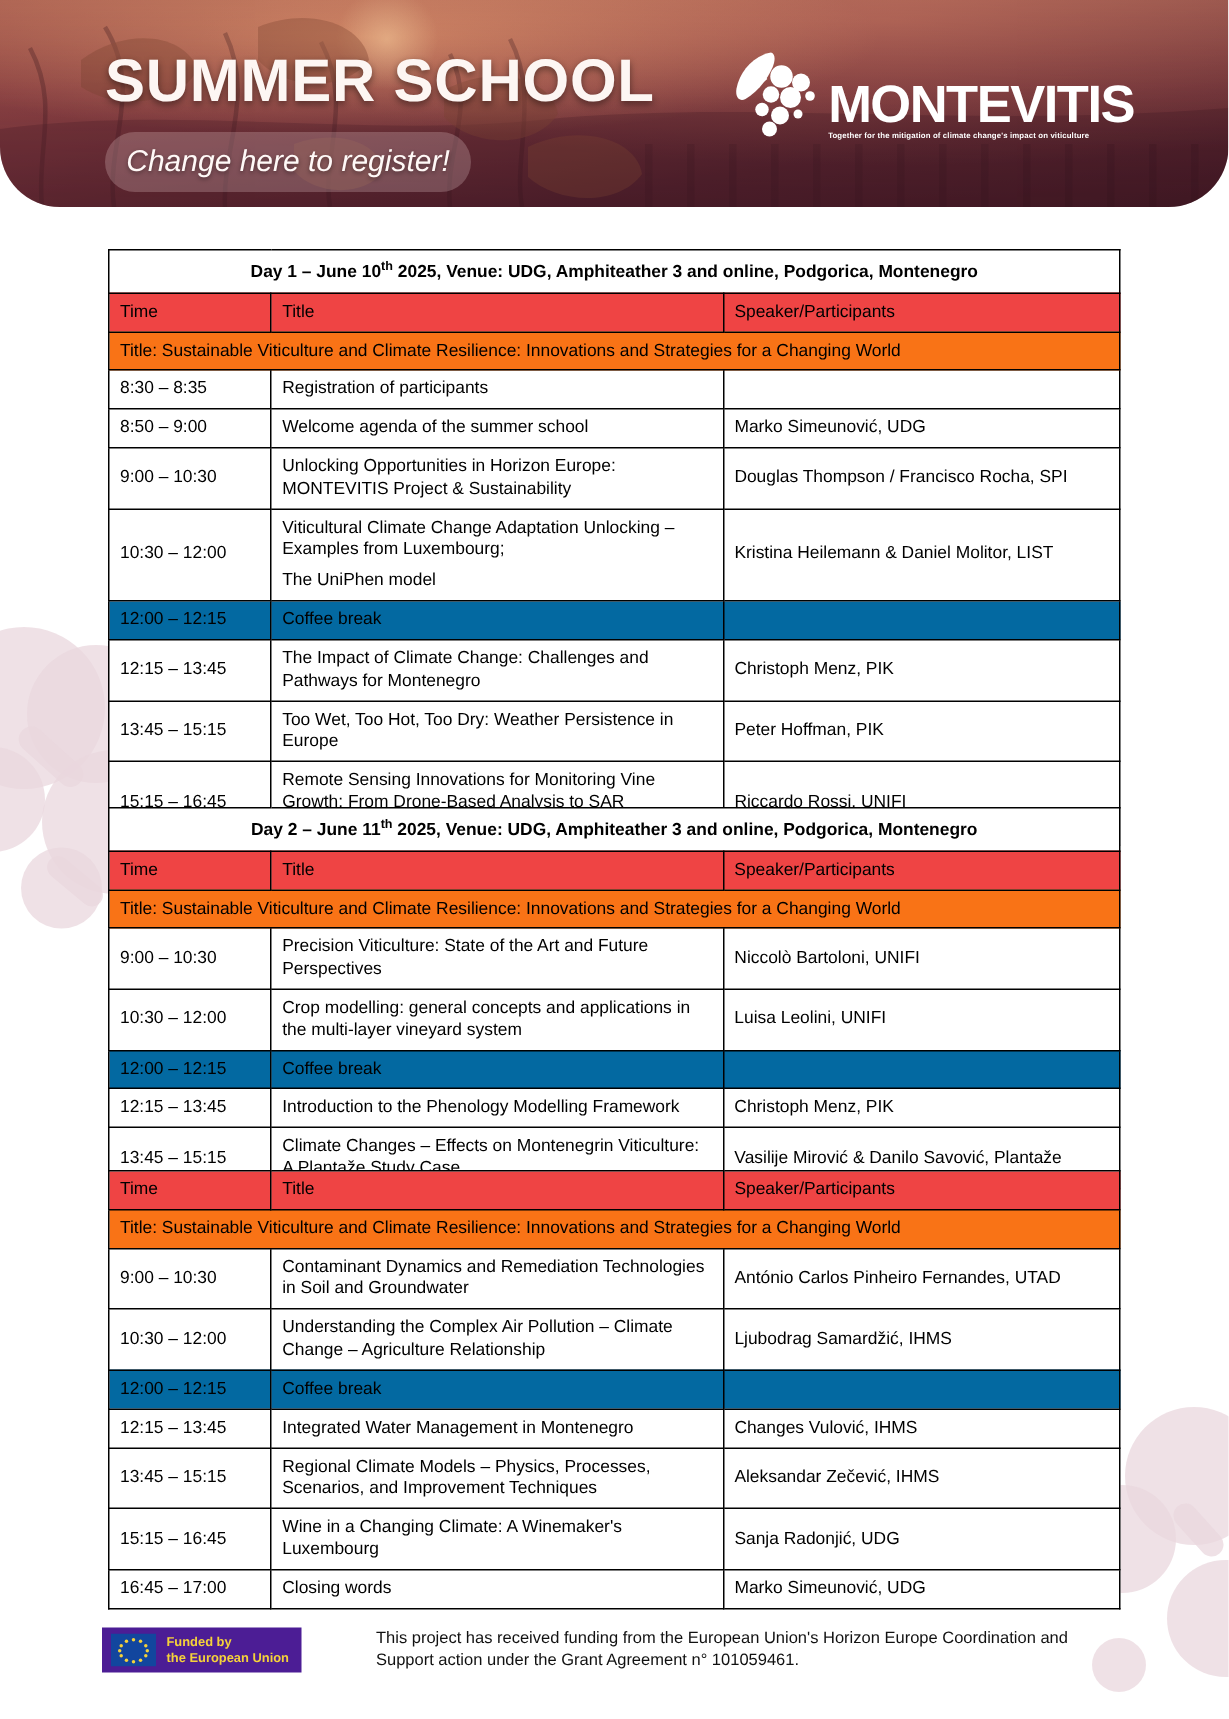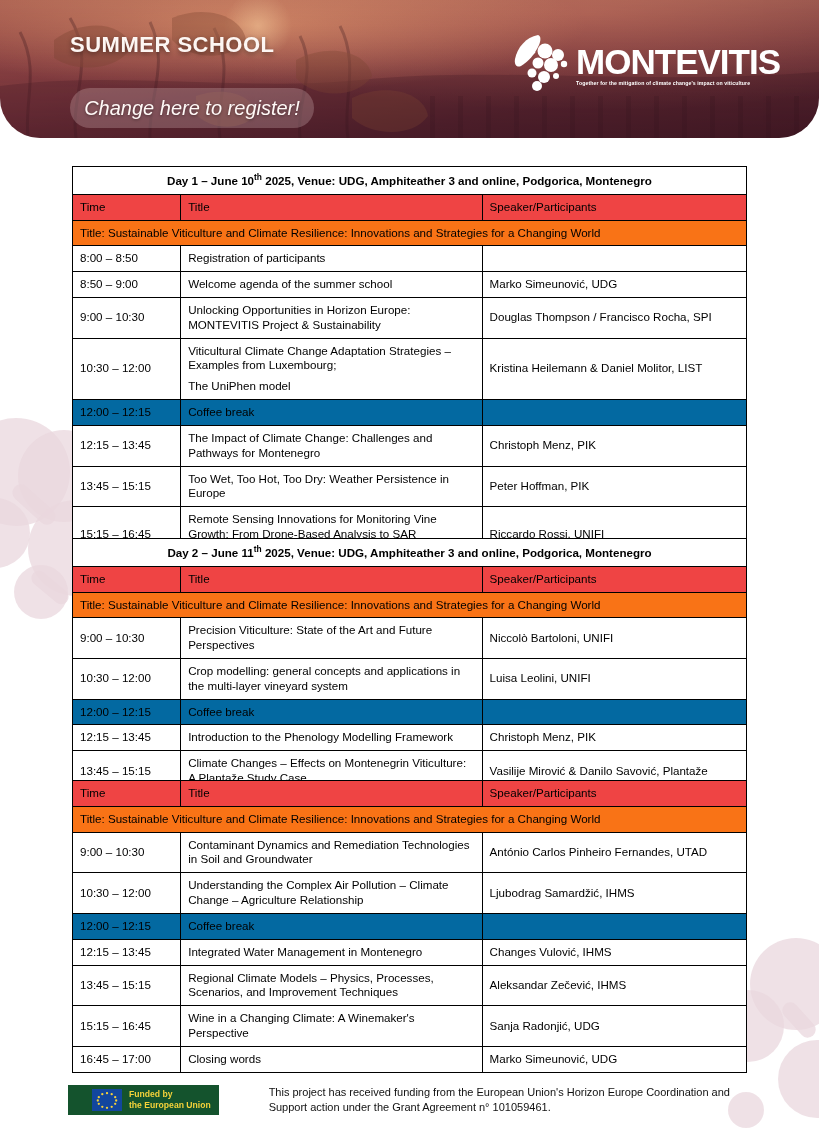--- a/index.html
+++ b/index.html
@@ -22,36 +22,36 @@
     border-bottom-left-radius:40px;border-bottom-right-radius:40px;
     overflow:hidden;z-index:3;
     background:
       radial-gradient(ellipse at 30% 18%, rgba(255,180,120,.55) 0%, rgba(255,160,110,0) 42%),
       radial-gradient(ellipse at 72% 10%, rgba(210,120,95,.45) 0%, rgba(210,120,95,0) 55%),
       linear-gradient(170deg,#8d4340 0%,#73323a 38%,#50202c 72%,#411924 100%);
   }
   .banner .vines{position:absolute;inset:0;opacity:.55;}
   .banner-title{
     position:absolute;left:70px;top:32px;
-    color:#fdf6f3;font-size:22px;font-weight:bold;
+    color:#fdf6f3;font-size:40px;font-weight:bold;
     letter-spacing:.5px;
     text-shadow:0 2px 5px rgba(0,0,0,.45);
     font-family:"Liberation Sans", sans-serif;
   }
   .register-btn{
     position:absolute;left:70px;top:88px;
     width:244px;height:40px;border-radius:22px;
     background:rgba(255,232,232,.22);
     border:0;cursor:pointer;
     display:flex;align-items:center;justify-content:center;
     color:#fff9f7;font-size:20px;font-style:italic;
     font-family:"Liberation Sans", sans-serif;
     text-shadow:0 1px 3px rgba(0,0,0,.4);
   }
-  .logo-wrap{position:absolute;right:39px;top:32px;display:flex;align-items:center;}
+  .logo-wrap{position:absolute;right:63px;top:32px;display:flex;align-items:flex-end;}
   .logo-mark{width:66px;height:62px;}
   .logo-text{margin-left:2px;padding-top:6px;}
   .logo-word{
     color:#ffffff;font-size:35px;font-weight:bold;letter-spacing:-1px;
     line-height:.9;font-family:"Liberation Sans", sans-serif;
   }
   .logo-tag{
     color:#ffffff;font-size:5.2px;font-weight:bold;letter-spacing:.1px;
     margin-top:3px;font-family:"Liberation Sans", sans-serif;
   }
@@ -82,21 +82,21 @@
   td.sessiontitle{
     background:#f97316;color:#ffffff;font-size:11.6px;padding:4px 7px;
   }
   tr.break td{background:#0369a1;}
   .col-time{width:108px;}
   .col-title{width:301px;}
   .col-speaker{width:264px;}
 
   
   .footer{position:absolute;left:0;top:1085px;width:819px;z-index:2;display:flex;align-items:flex-start;}
-  .eu-badge{margin-left:68px;display:flex;align-items:center;background:#14532d;padding:4px 8px 4px 24px;height:30px;box-sizing:border-box;}
+  .eu-badge{margin-left:68px;display:flex;align-items:center;background:#4c1d95;padding:4px 8px 4px 6px;height:30px;box-sizing:border-box;}
   .eu-stars{width:30px;height:22px;}
   .eu-label{margin-left:7px;color:#f5d23a;font-size:8.6px;font-weight:bold;line-height:1.25;font-family:"Liberation Sans", sans-serif;}
   .fund-text{margin-left:50px;font-size:11px;color:#111;line-height:1.35;max-width:470px;font-family:"Liberation Sans", sans-serif;}
 </style>
 </head>
 <body>
 
 <div class="bg-deco">
   <div class="blob" style="left:-38px;top:418px;width:108px;height:108px;"></div>
   <div class="blob" style="left:18px;top:430px;width:92px;height:92px;"></div>
@@ -204,37 +204,37 @@
         </tr>
         <tr>
           <td class="colhead">Time</td>
           <td class="colhead">Title</td>
           <td class="colhead">Speaker/Participants</td>
         </tr>
         <tr>
           <td class="sessiontitle" colspan="3">Title: Sustainable Viticulture and Climate Resilience: Innovations and Strategies for a Changing World</td>
         </tr>
         <tr>
-          <td>8:00 – 8:50</td>
+          <td>8:30 – 8:35</td>
           <td><span>Registration of participants</span></td>
           <td></td>
         </tr>
         <tr>
           <td>8:50 – 9:00</td>
           <td><span>Welcome agenda of the summer school</span></td>
           <td>Marko Simeunović, UDG</td>
         </tr>
         <tr>
           <td>9:00 – 10:30</td>
           <td><span>Unlocking Opportunities in Horizon Europe: MONTEVITIS Project &amp; Sustainability</span></td>
           <td>Douglas Thompson / Francisco Rocha, SPI</td>
         </tr>
         <tr>
           <td>10:30 – 12:00</td>
-          <td><span>Viticultural Climate Change Adaptation Strategies – Examples from Luxembourg;</span><div style="height:6px"></div><span>The UniPhen model</span></td>
+          <td><span>Viticultural Climate Change Adaptation Unlocking – Examples from Luxembourg;</span><div style="height:6px"></div><span>The UniPhen model</span></td>
           <td>Kristina Heilemann &amp; Daniel Molitor, LIST</td>
         </tr>
         <tr class="break">
           <td>12:00 – 12:15</td>
           <td><span>Coffee break</span></td>
           <td></td>
         </tr>
         <tr>
           <td>12:15 – 13:45</td>
           <td><span>The Impact of Climate Change: Challenges and Pathways for Montenegro</span></td>
@@ -332,21 +332,21 @@
           <td><span>Integrated Water Management in Montenegro</span></td>
           <td>Changes Vulović, IHMS</td>
         </tr>
         <tr>
           <td>13:45 – 15:15</td>
           <td><span>Regional Climate Models – Physics, Processes, Scenarios, and Improvement Techniques</span></td>
           <td>Aleksandar Zečević, IHMS</td>
         </tr>
         <tr>
           <td>15:15 – 16:45</td>
-          <td><span>Wine in a Changing Climate: A Winemaker's Perspective</span></td>
+          <td><span>Wine in a Changing Climate: A Winemaker's Luxembourg</span></td>
           <td>Sanja Radonjić, UDG</td>
         </tr>
         <tr>
           <td>16:45 – 17:00</td>
           <td><span>Closing words</span></td>
           <td>Marko Simeunović, UDG</td>
         </tr>
       </tbody>
     </table>
   </div>

